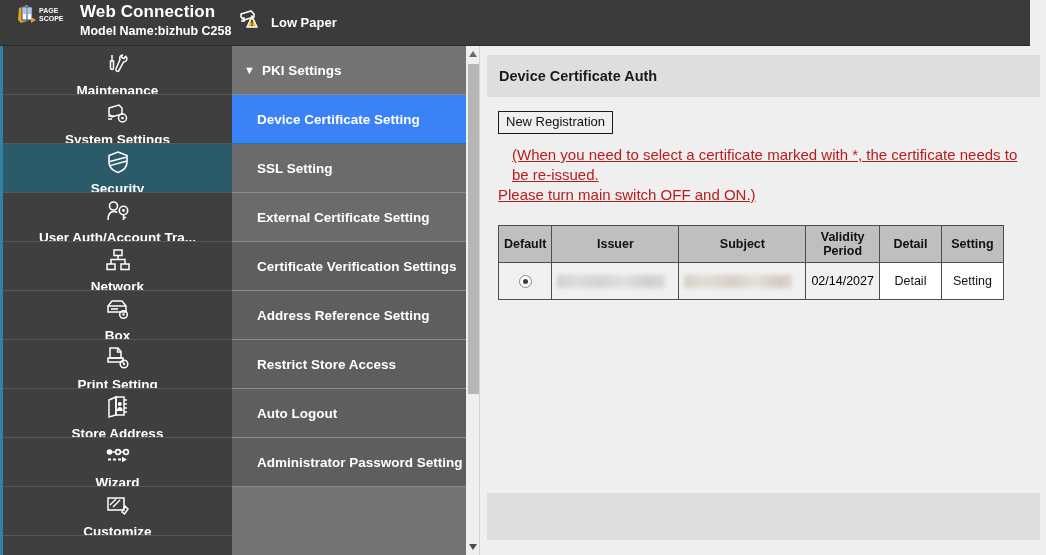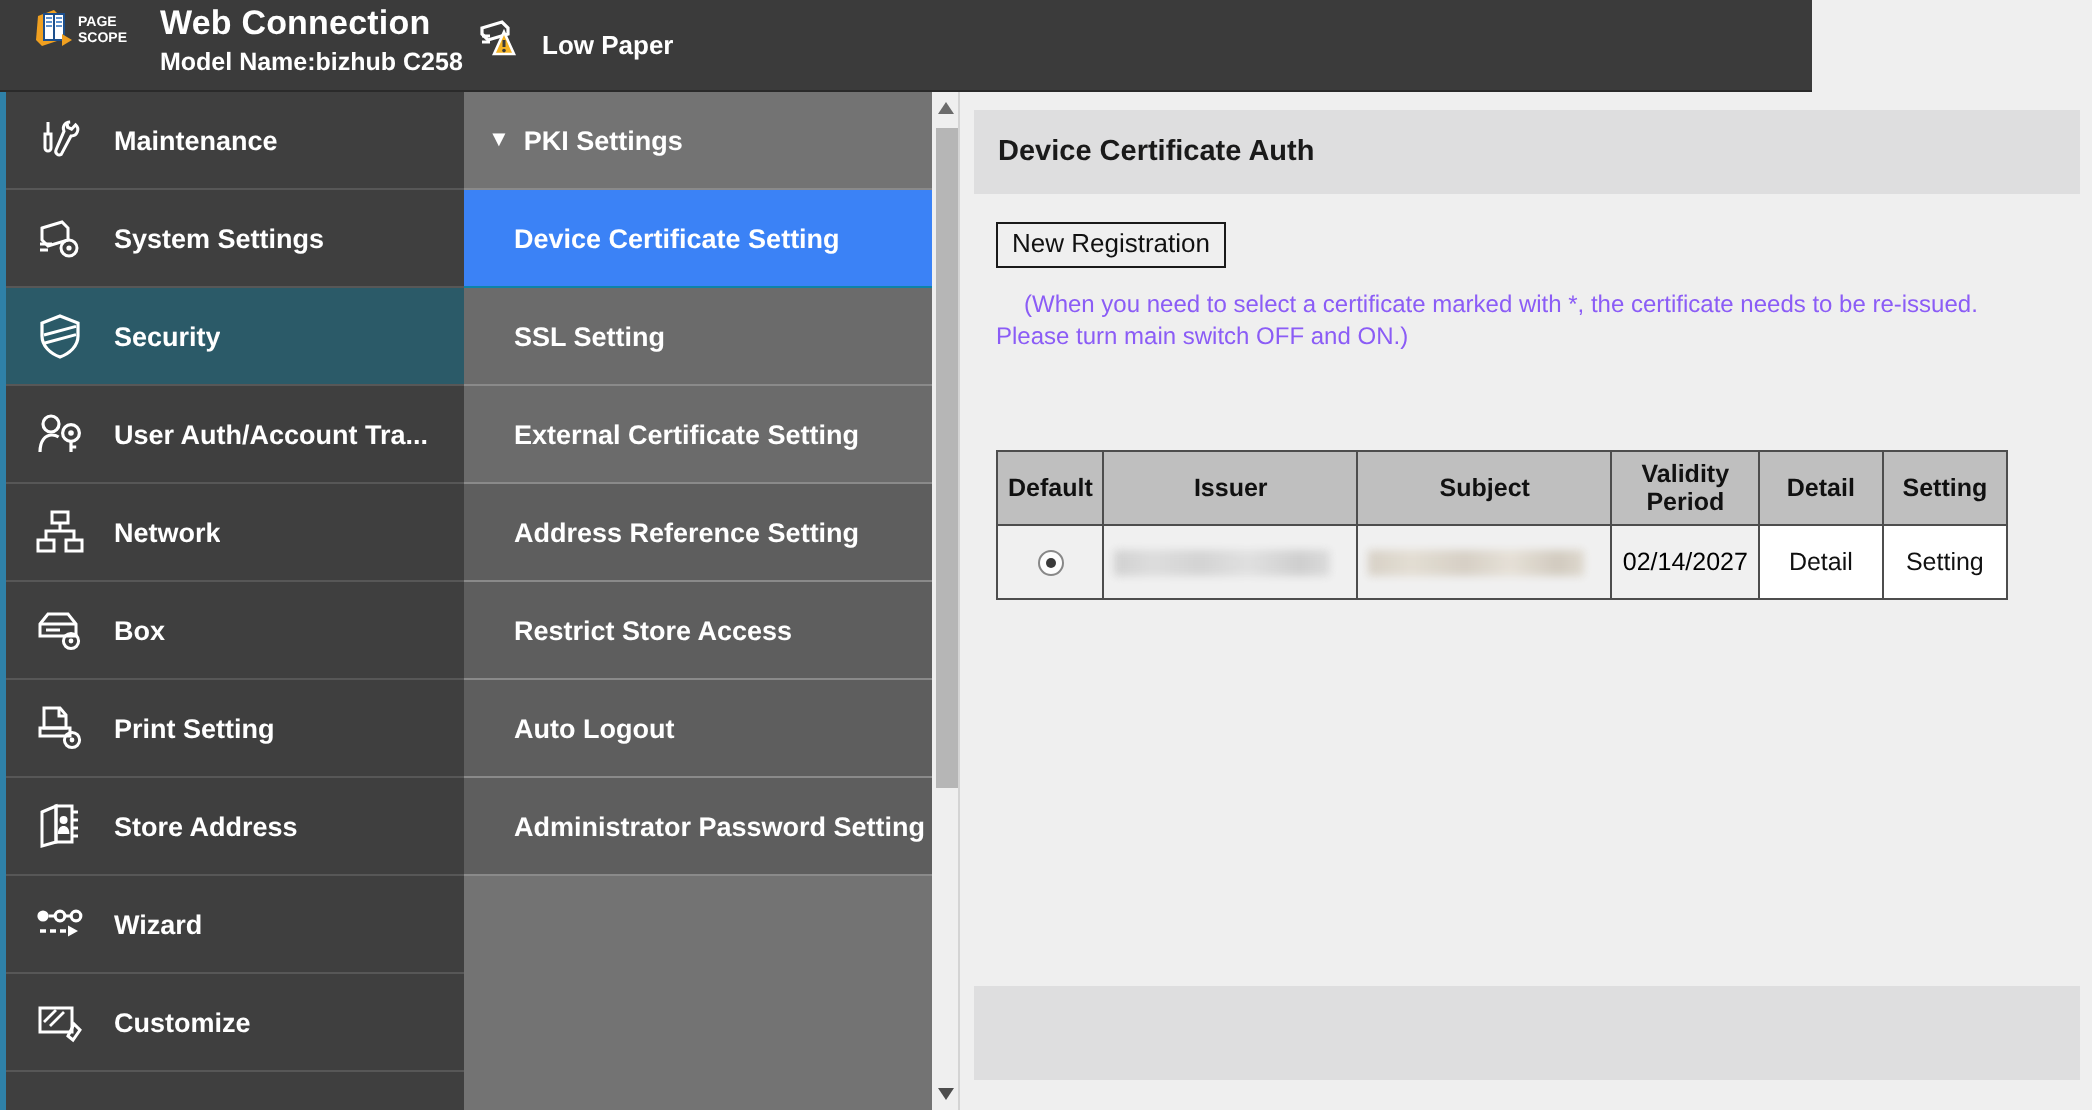--- a/index.html
+++ b/index.html
@@ -6,21 +6,21 @@
   html, body {
     width: 1046px; height: 555px;
     font-family: "Liberation Sans", sans-serif;
     background: #efefef;
     overflow: hidden;
   }
   #app { position: relative; width: 1046px; height: 555px; }
 
   
   #header {
-    position: absolute; left: 0; top: 0; width: 906px; height: 46px;
+    position: absolute; left: 0; top: 0; width: 1030px; height: 46px;
     background: #3b3b3b;
     border-bottom: 1px solid #2a2a2a;
   }
   .logo-mark {
     position: absolute; left: 17px; top: 4px; width: 58px; height: 22px;
   }
   .brand-title {
     position: absolute; left: 80px; top: 2px;
     color: #ffffff; font-size: 17px; font-weight: bold; letter-spacing: .1px;
   }
@@ -40,20 +40,21 @@
     background: #3f3f3f;
     border-left: 3px solid #2f81a8;
     overflow: hidden;
   }
   .nav-item {
     position: relative; height: 49px; width: 100%;
     display: flex; align-items: center;
     border-bottom: 1px solid #575757;
     background: #3f3f3f;
     cursor: pointer;
+    flex-direction: column;
   }
   .nav-item.active { background: #2b5a68; }
   .nav-icon {
     width: 54px; min-width: 54px; height: 49px;
     display: flex; align-items: center; justify-content: center;
   }
   .nav-label {
     color: #ffffff; font-size: 13.5px; font-weight: bold;
     white-space: nowrap; overflow: hidden;
   }
@@ -117,21 +118,21 @@
   #new-reg-btn {
     position: absolute; left: 17px; top: 65px;
     padding: 3px 7px 4px 7px;
     background: #efefef; border: 1px solid #1a1a1a;
     color: #111; font-size: 13px;
     font-family: "Liberation Sans", sans-serif;
     cursor: pointer; line-height: 1.1;
   }
   #notice {
     position: absolute; left: 17px; top: 99px; width: 535px;
-    color: #8b5cf6; font-size: 12px; line-height: 1.32;
+    color: #b91c1c; font-size: 15px; line-height: 1.32; text-decoration: underline;
   }
   #notice .indent { padding-left: 14px; display: block; }
 
   
   #cert-table {
     position: absolute; left: 17px; top: 179px;
     border-collapse: collapse;
     background: #ffffff;
     font-size: 12.5px;
   }
@@ -350,20 +351,23 @@
     </div>
 
     <div class="sub-item active">
       <span>Device Certificate Setting</span>
     </div>
     <div class="sub-item alt">
       <span>SSL Setting</span>
     </div>
     <div class="sub-item alt">
       <span>External Certificate Setting</span>
+    </div>
+    <div class="sub-item">
+      <span>Certificate Verification Settings</span>
     </div>
     <div class="sub-item">
       <span>Address Reference Setting</span>
     </div>
     <div class="sub-item">
       <span>Restrict Store Access</span>
     </div>
     <div class="sub-item">
       <span>Auto Logout</span>
     </div>

